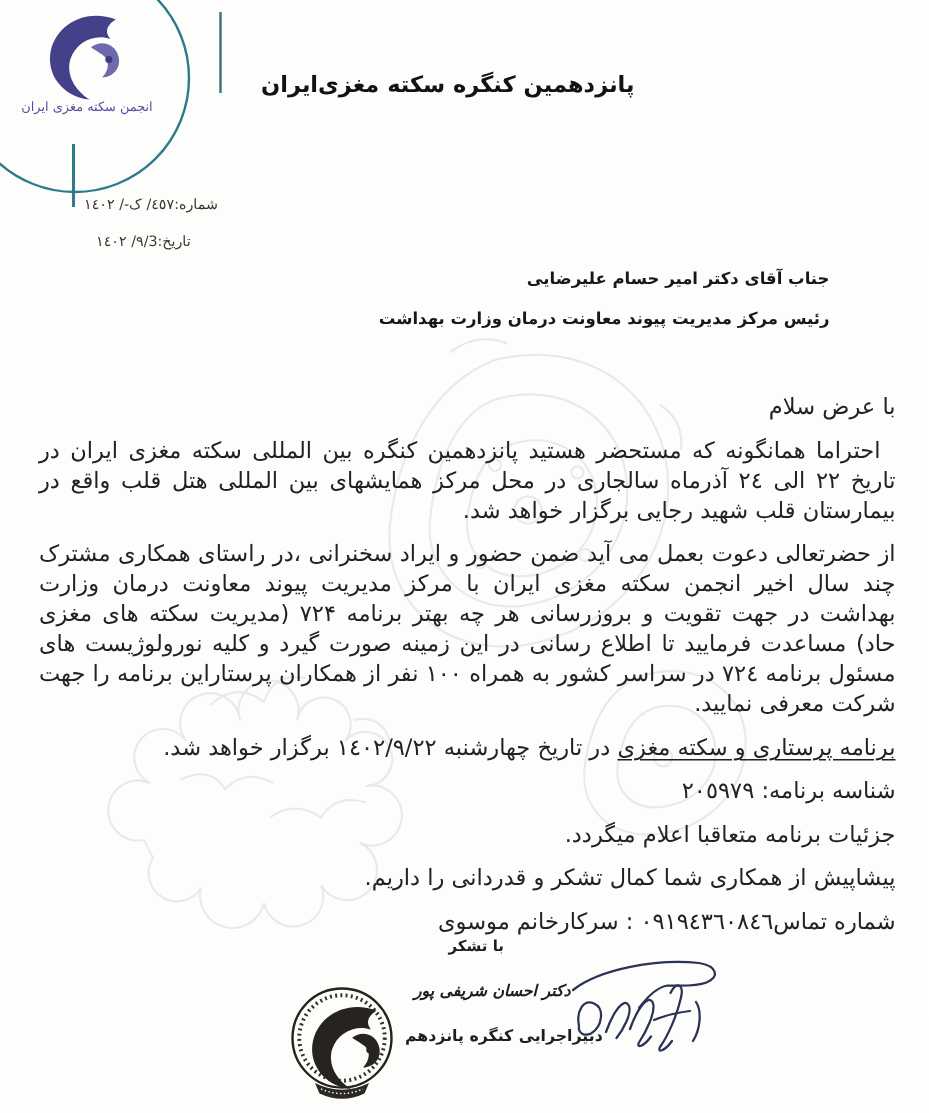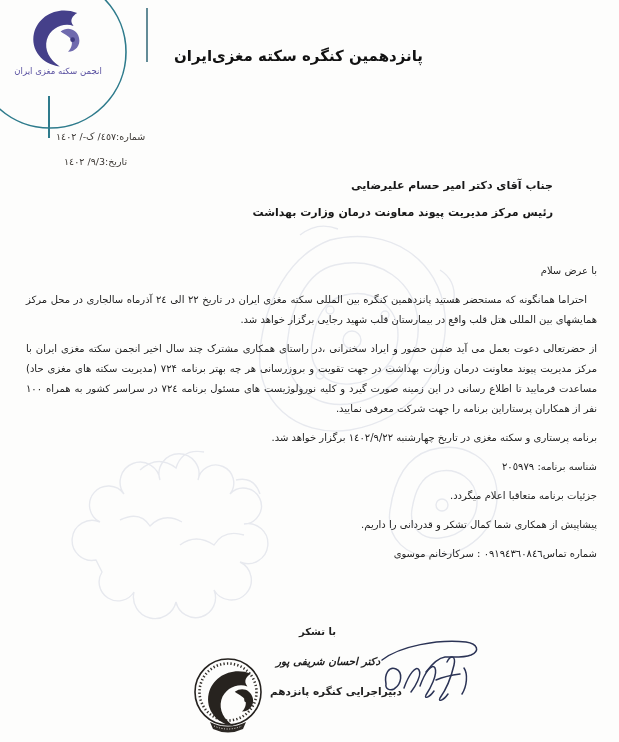--- a/index.html
+++ b/index.html
@@ -13,26 +13,26 @@
     left:168px;top:47px;width:255px;
     font-size:15px;font-weight:bold;color:#121212;direction:rtl;white-space:nowrap;
     letter-spacing:.2px;
   }
   .ref-line{left:56px;top:131px;font-size:9.5px;color:#3a3632;direction:rtl;}
   .date-line{left:64px;top:156px;font-size:9.5px;color:#3a3632;direction:rtl;}
   
   .recipient{right:66px;top:179px;direction:rtl;text-align:right;font-weight:bold;font-size:11px;color:#181818;}
   .recipient .line2{margin-top:14px;}
   
-  .letter-body{left:26px;right:22px;top:261px;direction:rtl;text-align:right;font-size:10px;line-height:20px;color:#222;}
+  .letter-body{left:26px;right:22px;top:261px;direction:rtl;text-align:right;font-size:15px;line-height:20px;color:#222;}
   .letter-body .salutation{margin-bottom:9px;}
   .letter-body p{margin:0 0 9px 0;text-align:justify;}
   .letter-body .p1{text-indent:10px;}
   .letter-body .line{margin-bottom:9px;}
-  .u{text-underline-offset:3px;}
+  .u{text-decoration:underline;text-underline-offset:3px;}
   
   .sig-closing{left:299px;top:626px;font-size:10px;font-weight:bold;direction:rtl;}
   .sig-name{left:276px;top:655px;font-size:10.5px;font-weight:bold;direction:rtl;font-style:italic;}
   .sig-role{left:270px;top:685px;font-size:10.5px;font-weight:bold;direction:rtl;}
   .sig-svg{left:370px;top:634px;}
   .stamp-svg{left:184px;top:650px;}
   .logo-svg{left:0;top:0;}
   .watermark-svg{left:0;top:0;pointer-events:none;}
 </style>
 </head>

